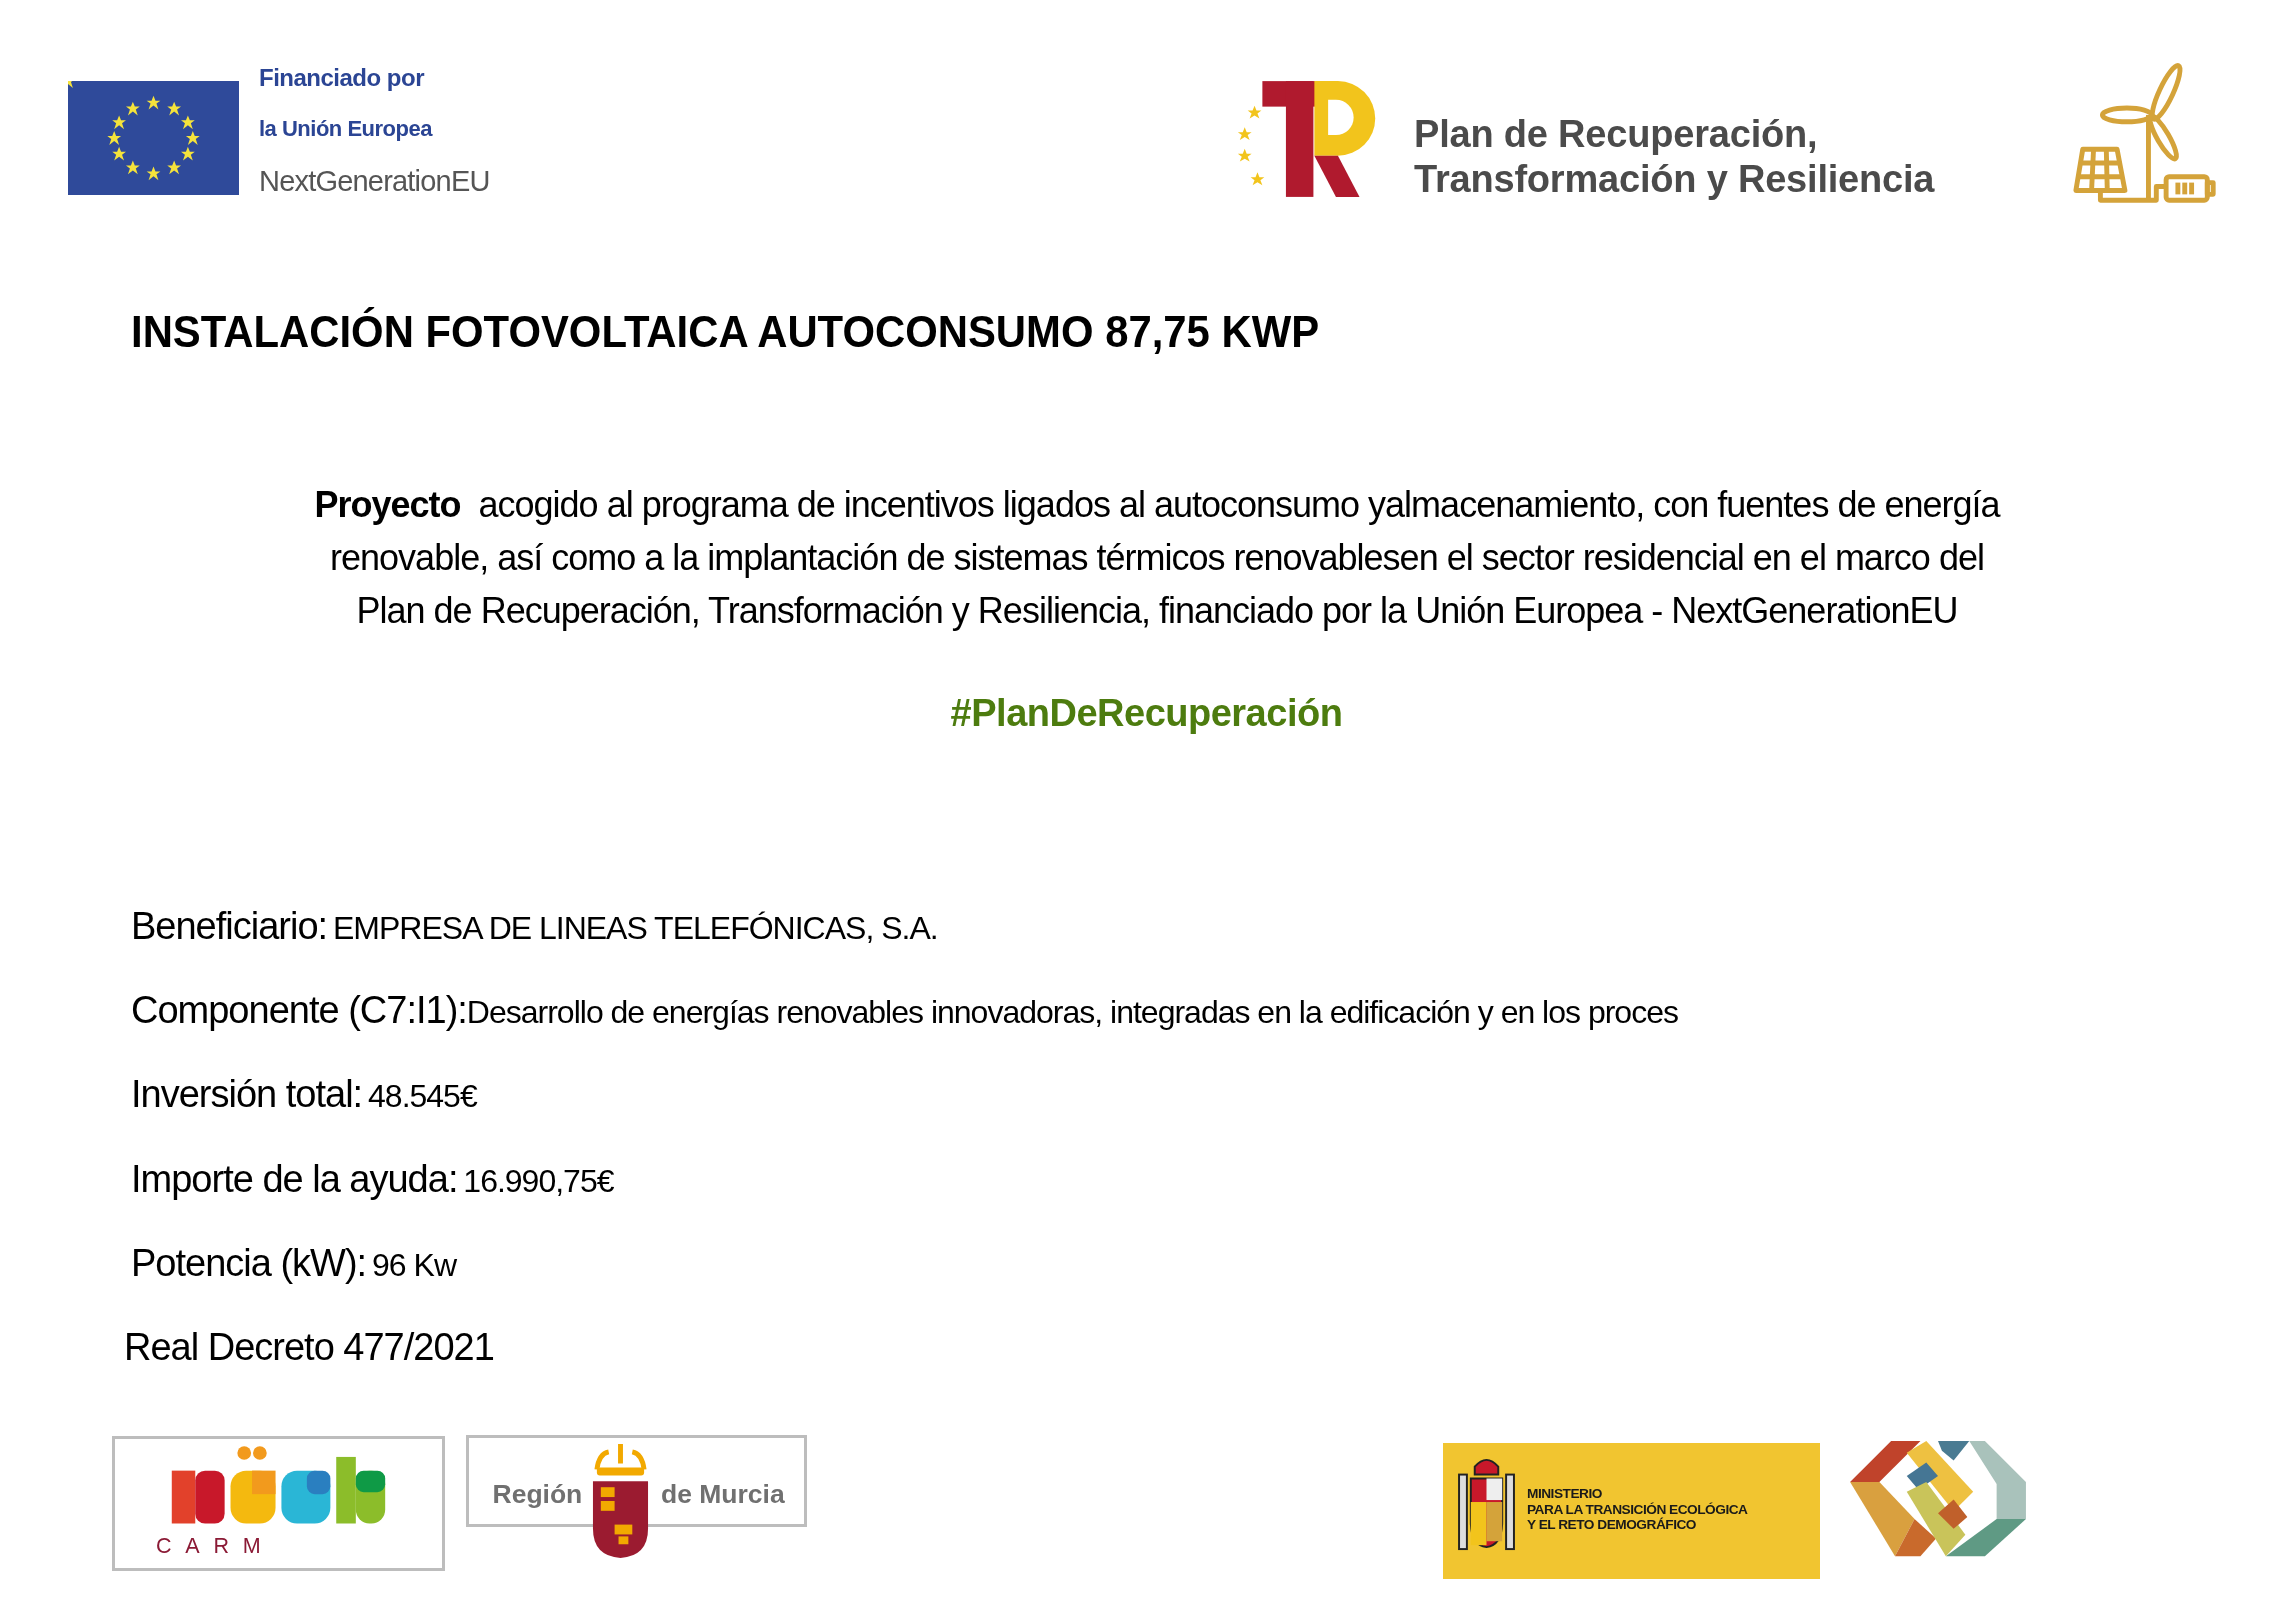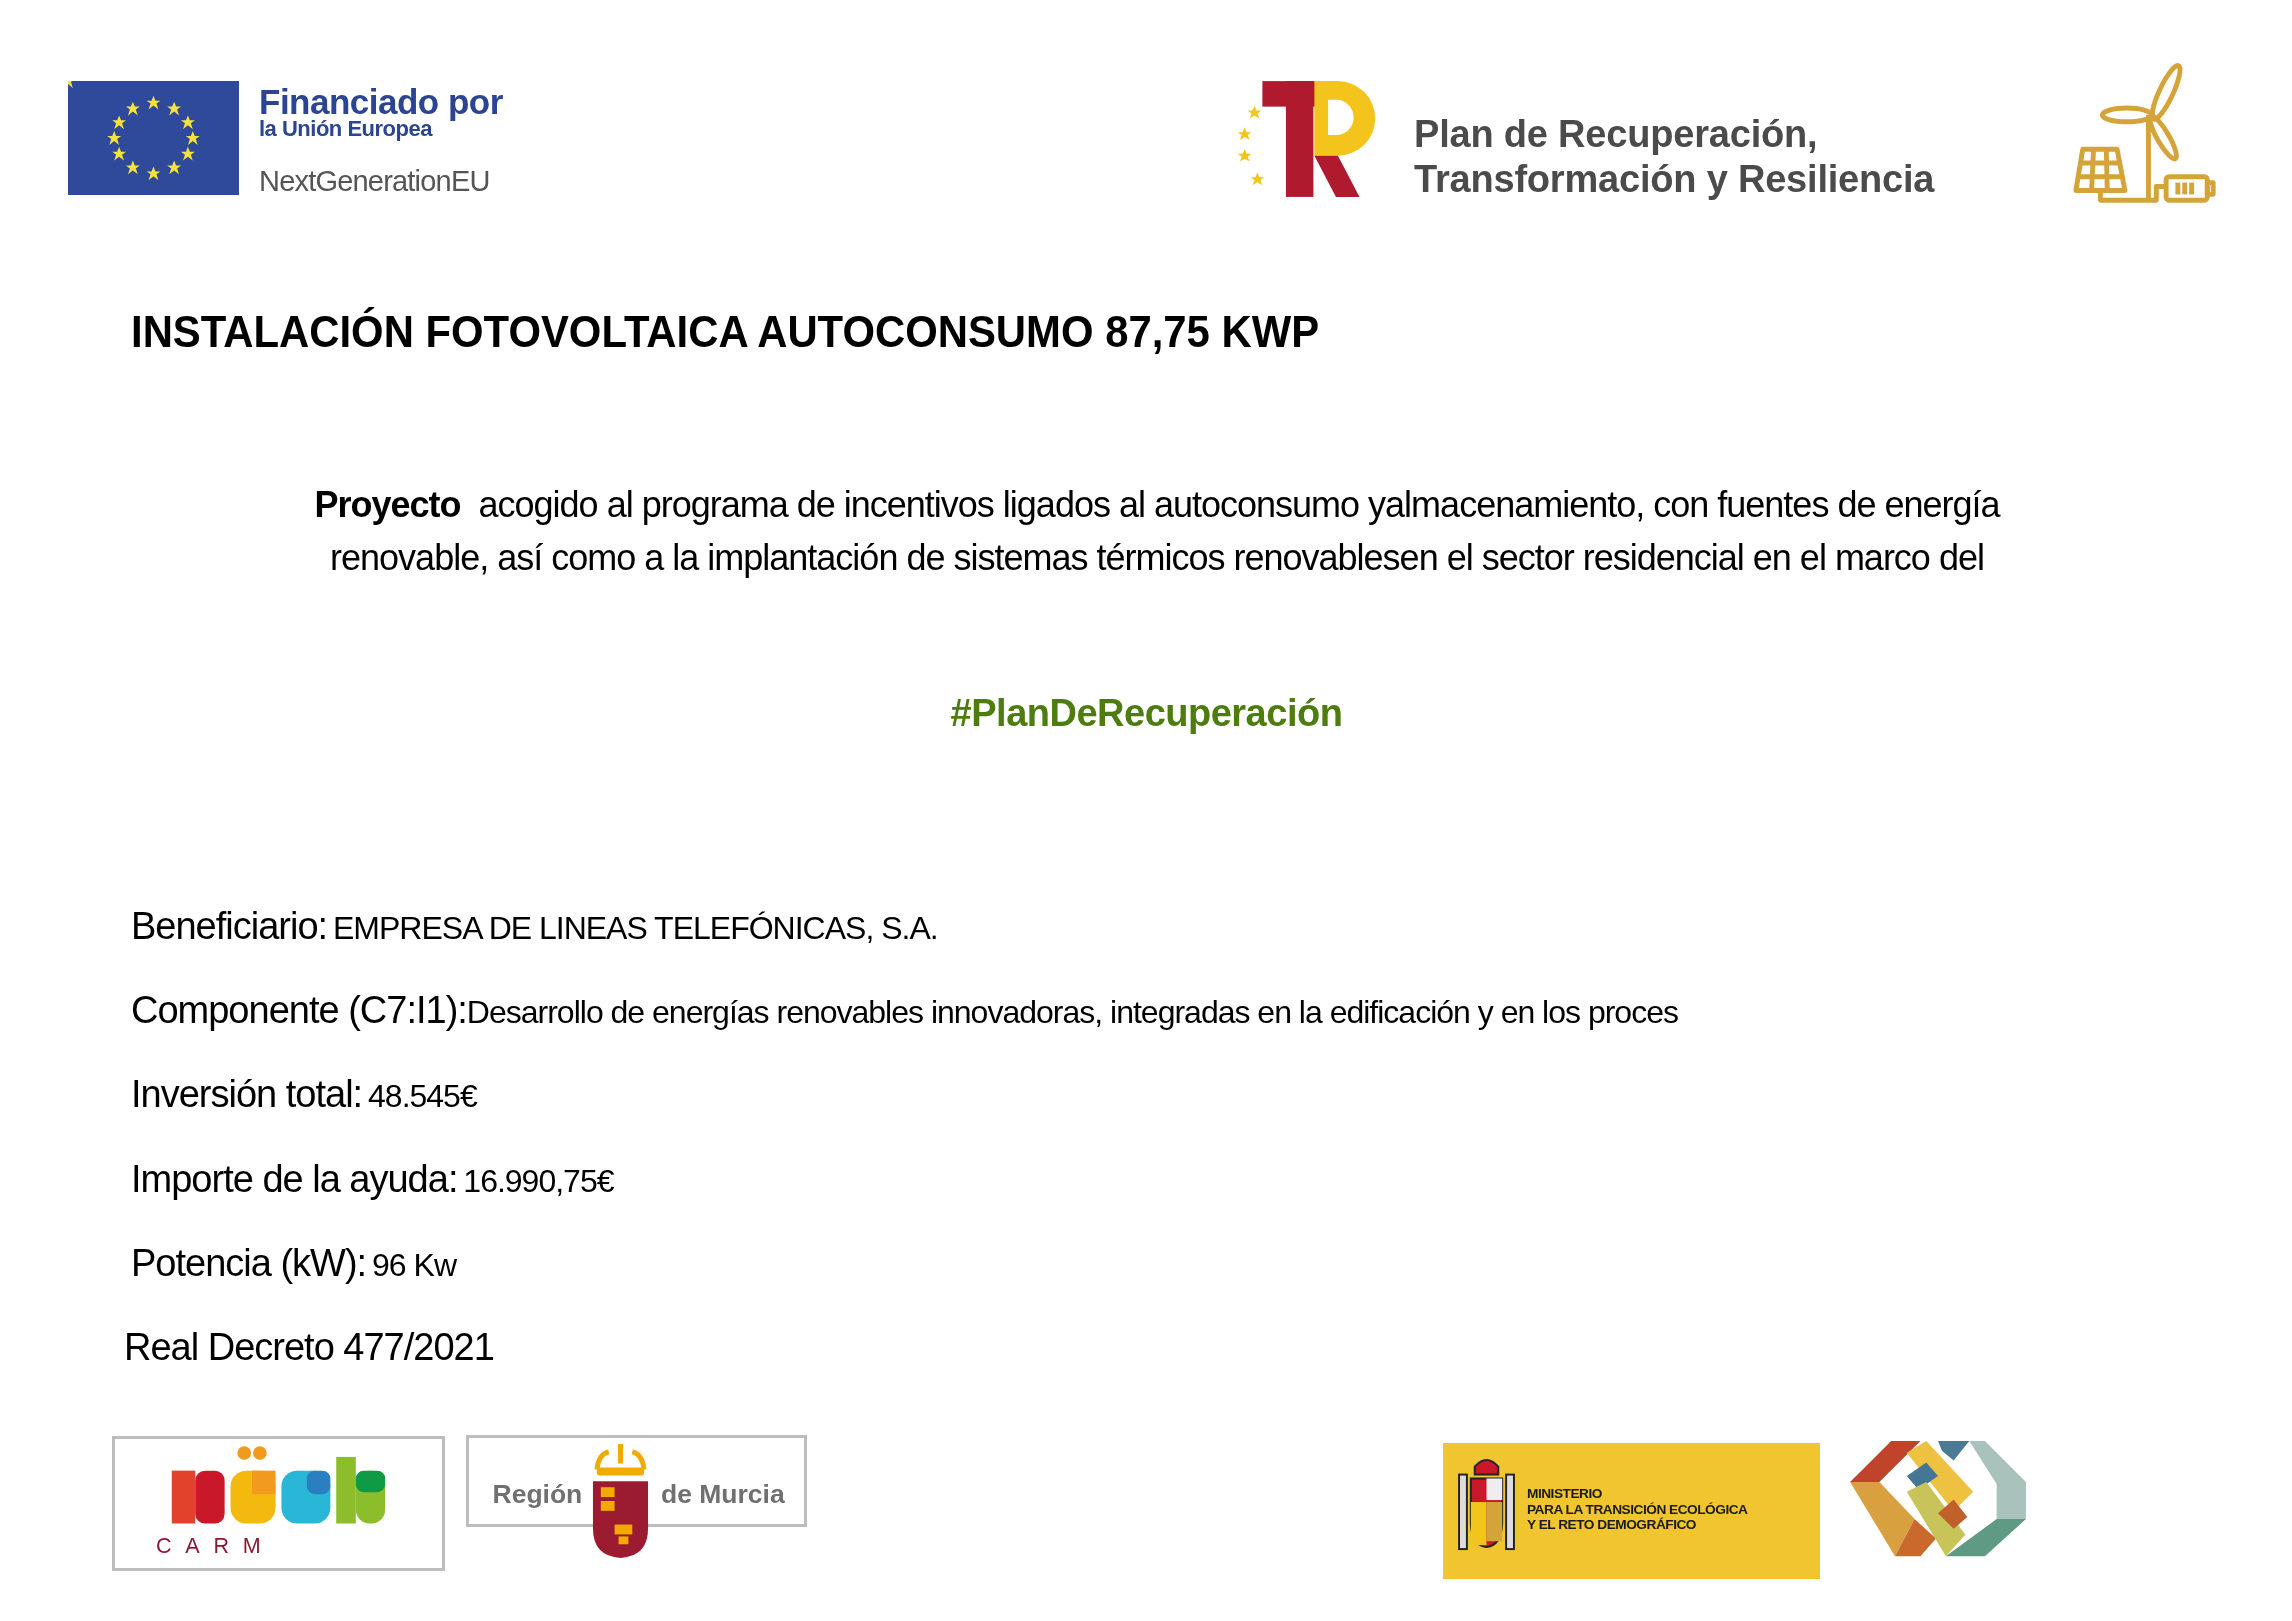--- a/index.html
+++ b/index.html
@@ -2,21 +2,21 @@
 <html><head>
 <meta charset="utf-8">
 <style>
   html, body { margin:0; padding:0; background:#ffffff; }
   body { width:2293px; height:1621px; position:relative; overflow:hidden; font-family:"Liberation Sans", sans-serif; color:#000; }
   .abs { position:absolute; }
 
   
   #eu-flag { left:68px; top:81px; width:171px; height:114px; background:#2f4a9a; }
   .eu-text { left:259px; font-family:"Liberation Sans", sans-serif; white-space:nowrap; }
-  #eu-line1 { top:82px; font-size:35px; font-weight:bold; color:#2b4594; letter-spacing:-0.5px; }
+  #eu-line1 { top:64px; font-size:24px; font-weight:bold; color:#2b4594; letter-spacing:-0.5px; }
   #eu-line2 { top:116px; font-size:22px; font-weight:bold; color:#2b4594; letter-spacing:-0.5px; }
   #eu-line3 { top:165px; font-size:29px; color:#555; letter-spacing:-0.8px; }
 
   
   #prtr-logo { left:1230px; top:78px; width:157px; height:123px; }
   .prtr-text { left:1414px; font-size:38px; font-weight:bold; color:#4b4b4b; white-space:nowrap; letter-spacing:-0.2px; }
   #prtr-line1 { top:113px; }
   #prtr-line2 { top:158px; }
   #energy-icon { left:2068px; top:61px; width:157px; height:152px; }
 
@@ -114,20 +114,21 @@
       <line x1="119" y1="124" x2="119" y2="136"></line>
       <line x1="126" y1="124" x2="126" y2="136"></line>
   </svg>
 </div>
 
 <div class="abs" id="main-title">INSTALACIÓN FOTOVOLTAICA AUTOCONSUMO 87,75 KWP</div>
 
 <div class="abs" id="description">
   <div><b>Proyecto</b><span style="white-space:pre">  acogido al programa de incentivos ligados al autoconsumo yalmacenamiento, con fuentes de energía</span></div>
   <div>renovable, así como a la implantación de sistemas térmicos renovablesen el sector residencial en el marco del</div>
+  <div>Plan de Recuperación, Transformación y Resiliencia, financiado por la Unión Europea - NextGenerationEU</div>
 </div>
 
 <div class="abs" id="hashtag">#PlanDeRecuperación</div>
 
 <div class="abs field-row" id="row-beneficiario">
   <span class="field-label">Beneficiario:</span><span class="field-value">EMPRESA DE LINEAS TELEFÓNICAS, S.A.</span>
 </div>
 <div class="abs field-row" id="row-componente">
   <span class="field-label">Componente (C7:I1):</span><span class="field-value" style="margin-left:0">Desarrollo de energías renovables innovadoras, integradas en la edificación y en los proces</span>
 </div>

